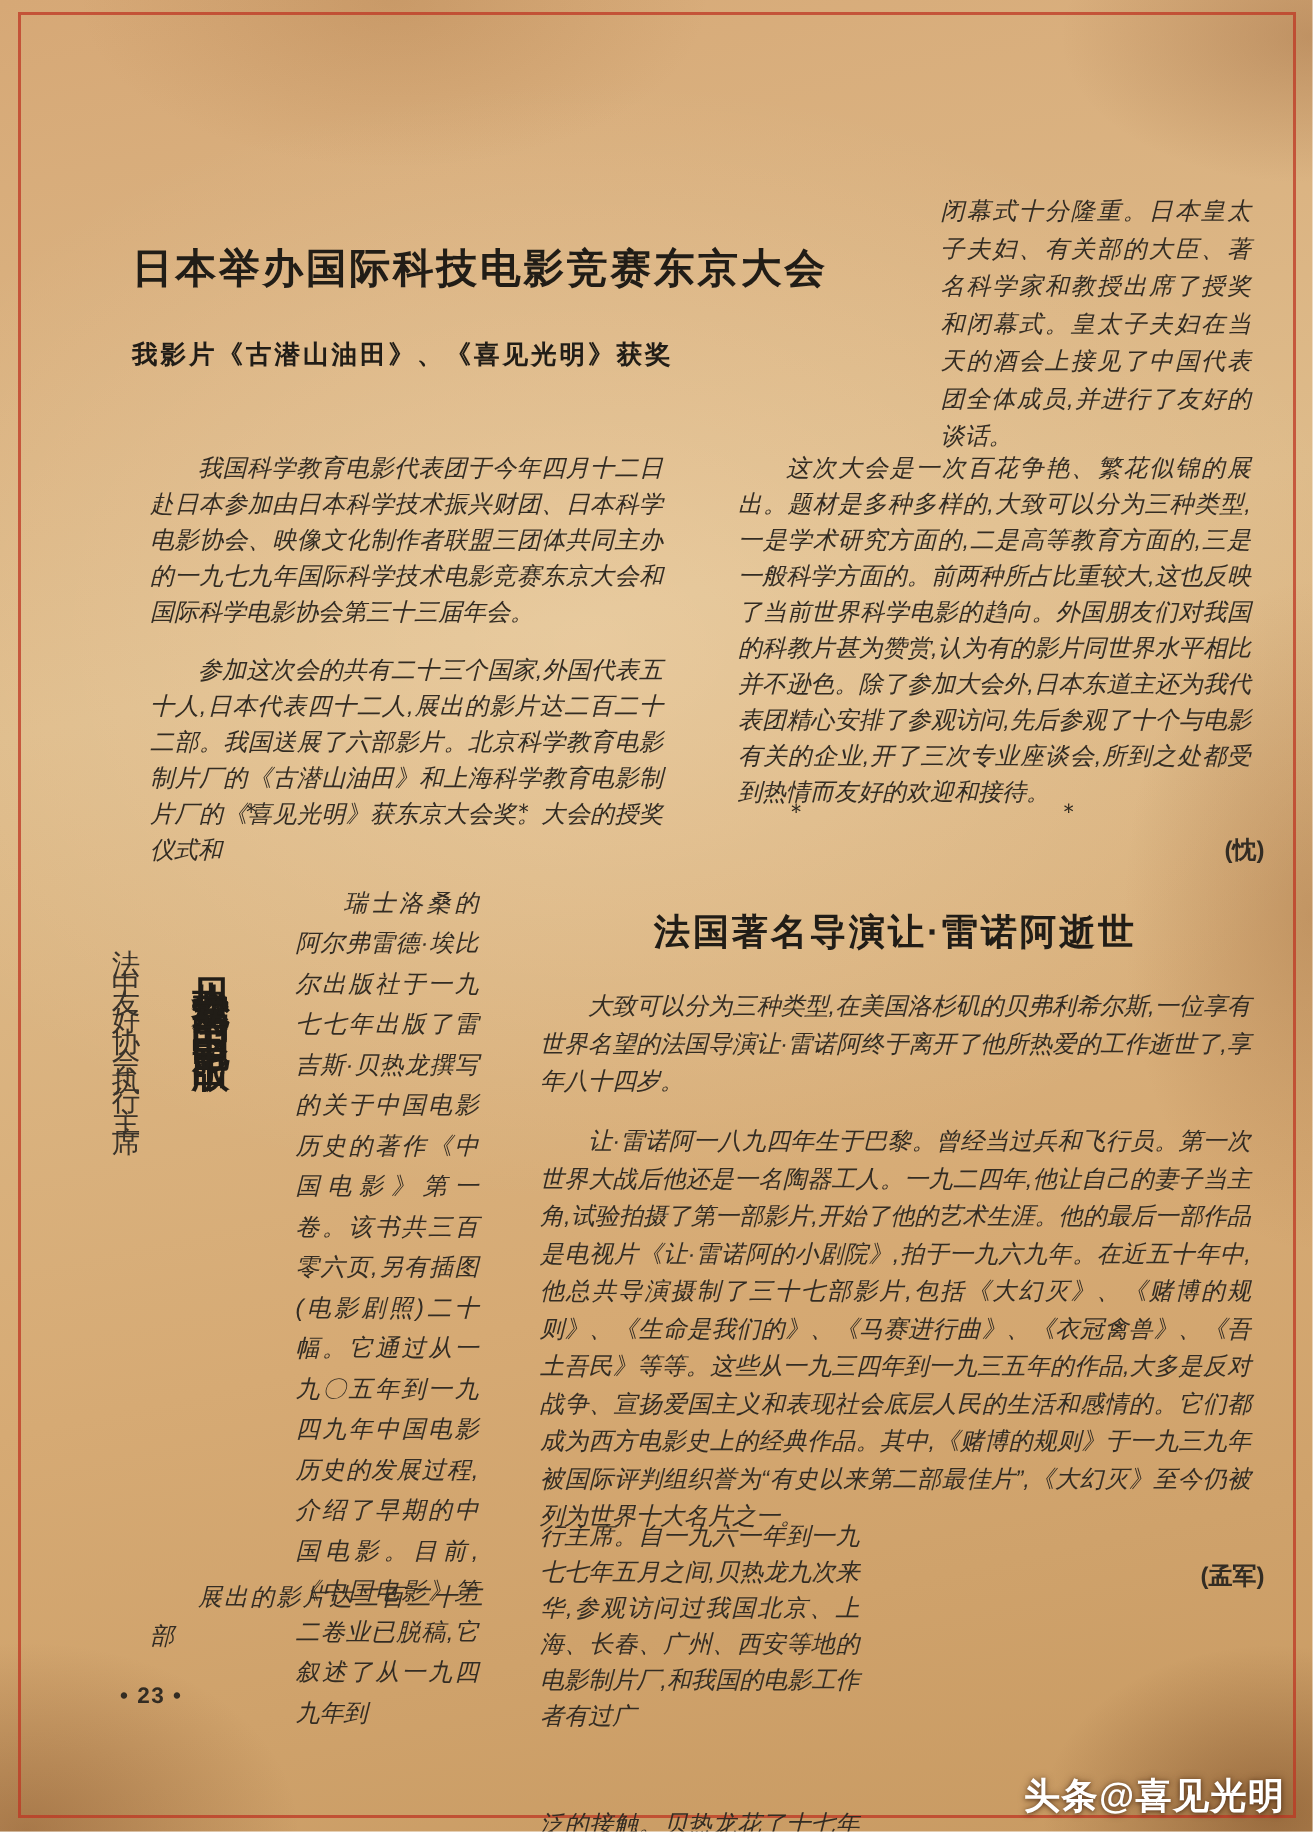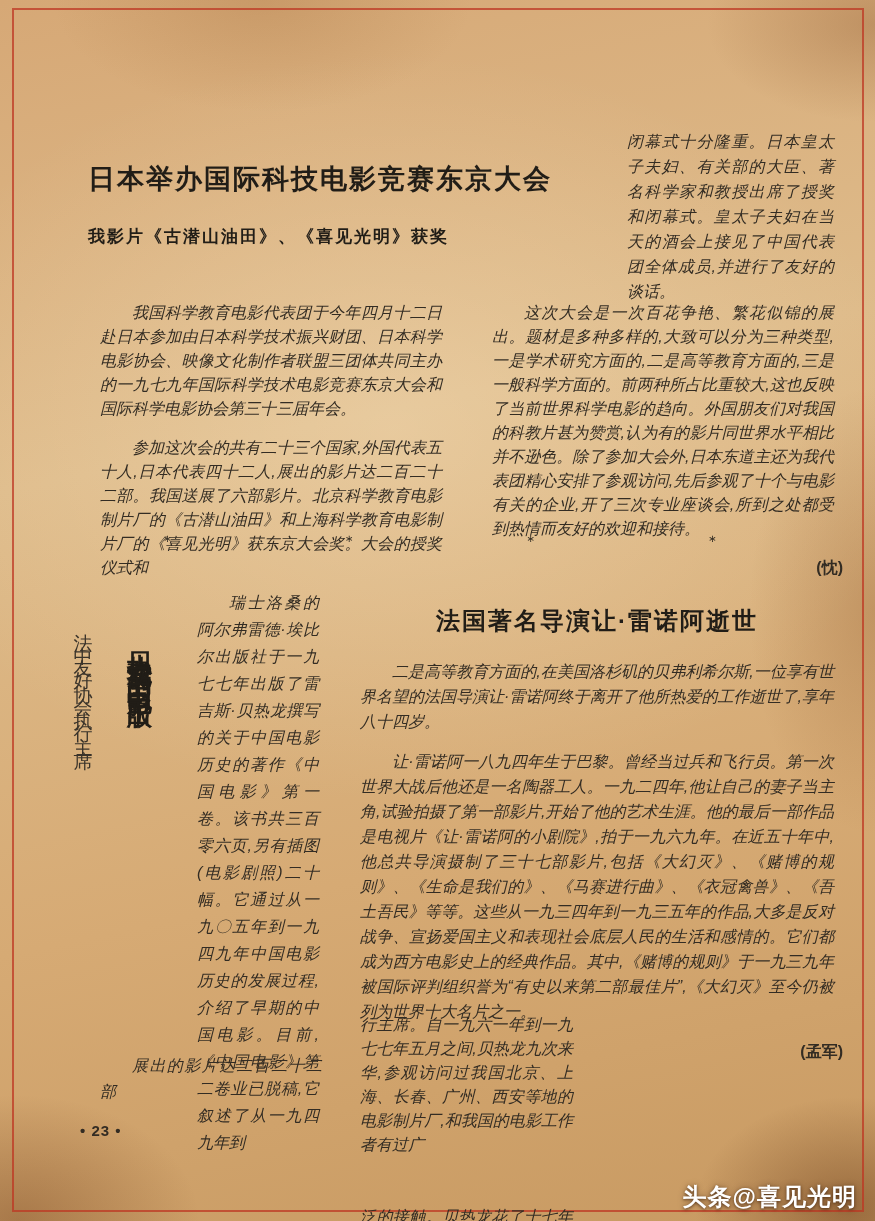--- a/index.html
+++ b/index.html
@@ -97,21 +97,21 @@
   <p class="indent">瑞士洛桑的阿尔弗雷德·埃比尔出版社于一九七七年出版了雷吉斯·贝热龙撰写的关于中国电影历史的著作《中国电影》第一卷。该书共三百零六页,另有插图(电影剧照)二十幅。它通过从一九〇五年到一九四九年中国电影历史的发展过程,介绍了早期的中国电影。目前,《中国电影》第二卷业已脱稿,它叙述了从一九四九年到</p>
 </div>
 
 <div class="blk leftcont justify">
   <p class="indent">展出的影片达二百二十二部</p>
 </div>
 
 <div class="blk art3head">法国著名导演让·雷诺阿逝世</div>
 
 <div class="blk art3body justify">
-  <p class="indent">二是高等教育方面的,在美国洛杉矶的贝弗利希尔斯,一位享有世界名望的法国导演让·雷诺阿终于离开了他所热爱的工作逝世了,享年八十四岁。</p>
+  <p class="indent">大致可以分为三种类型,在美国洛杉矶的贝弗利希尔斯,一位享有世界名望的法国导演让·雷诺阿终于离开了他所热爱的工作逝世了,享年八十四岁。</p>
   <p class="indent">让·雷诺阿一八九四年生于巴黎。曾经当过兵和飞行员。第一次世界大战后他还是一名陶器工人。一九二四年,他让自己的妻子当主角,试验拍摄了第一部影片,开始了他的艺术生涯。他的最后一部作品是电视片《让·雷诺阿的小剧院》,拍于一九六九年。在近五十年中,他总共导演摄制了三十七部影片,包括《大幻灭》、《赌博的规则》、《生命是我们的》、《马赛进行曲》、《衣冠禽兽》、《吾土吾民》等等。这些从一九三四年到一九三五年的作品,大多是反对战争、宣扬爱国主义和表现社会底层人民的生活和感情的。它们都成为西方电影史上的经典作品。其中,《赌博的规则》于一九三九年被国际评判组织誉为“有史以来第二部最佳片”,《大幻灭》至今仍被列为世界十大名片之一。</p>
   <span class="sig">(孟军)</span>
 </div>
 
 <div class="blk bottomcols">
   <div class="col justify">
     <p>行主席。自一九六一年到一九七七年五月之间,贝热龙九次来华,参观访问过我国北京、上海、长春、广州、西安等地的电影制片厂,和我国的电影工作者有过广</p>
   </div>
   <div class="col justify">
     <p>泛的接触。贝热龙花了十七年才写完《中国电影》,正如作者所说:它的问世“是长期的劳动和耐心的探索的结果”。</p>

